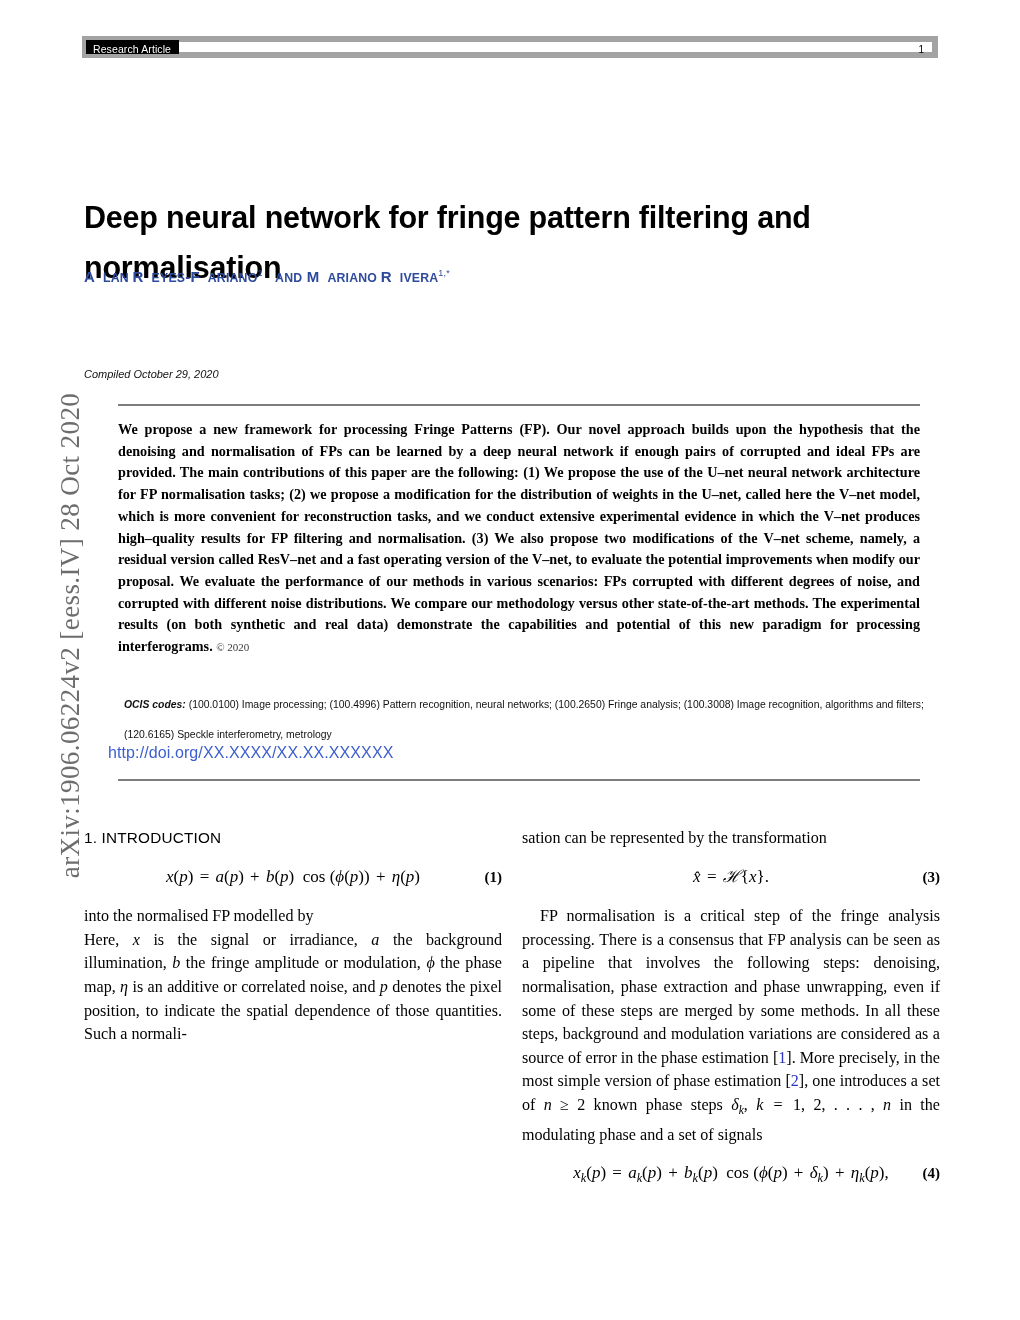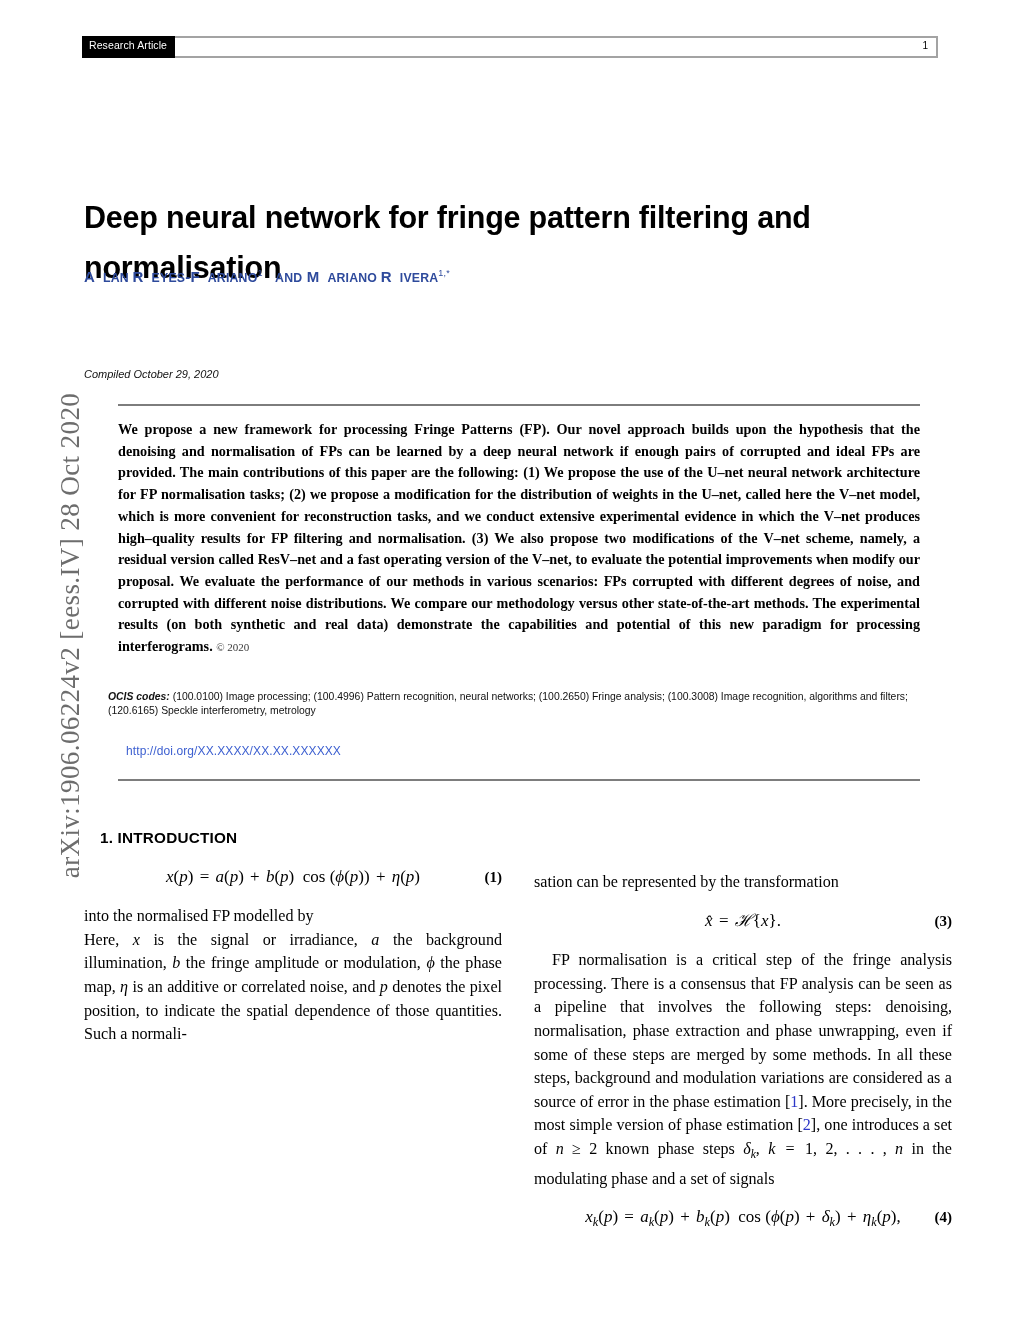--- a/index.html
+++ b/index.html
@@ -18,21 +18,21 @@
 
   
   .page-header {
     position: absolute;
     left: 82px;
     top: 36px;
     width: 856px;
     height: 22px;
     display: flex;
     align-items: stretch;
-    border: 2px solid #a3a3a3;
+    border: 6px solid #a3a3a3;
     box-sizing: border-box;
   }
   .header-badge {
     background: #000000;
     color: #ffffff;
     font-family: "Liberation Sans", sans-serif;
     font-size: 10.5px;
     line-height: 18px;
     padding: 0 8px 0 7px;
     margin: -2px 0 -2px -2px;
@@ -144,62 +144,62 @@
     hyphens: none;
   }
   .abstract .copy {
     font-weight: normal;
     font-size: 11px;
     color: #3a3a3a;
   }
 
   .ocis {
     position: absolute;
-    left: 108px;
+    left: 124px;
     top: 690px;
     width: 802px;
     font-family: "Liberation Sans", sans-serif;
     font-size: 10.4px;
-    line-height: 14px;
+    line-height: 30px;
     color: #111;
     text-align: left;
   }
   .ocis b { font-style: italic; }
 
   .doi-link {
     position: absolute;
-    left: 126px;
+    left: 108px;
     top: 744px;
     font-family: "Liberation Sans", sans-serif;
-    font-size: 12px;
+    font-size: 16px;
     color: #3c5fd0;
     text-decoration: none;
     letter-spacing: .1px;
   }
 
   
   .col {
     position: absolute;
     top: 826px;
     width: 418px;
     font-family: "Liberation Serif", serif;
     font-size: 16.1px;
     line-height: 23.6px;
     text-align: justify;
     color: #000;
   }
   .col-left  { left: 84px; }
-  .col-right { left: 534px; margin-top: 44px; }
+  .col-right { left: 522px; }
 
   .sec-head {
     font-family: "Liberation Sans", sans-serif;
-    font-weight: bold;
+    font-weight: normal;
     font-size: 15.3px;
     letter-spacing: .2px;
-    margin: 0 0 10px 16px;
+    margin: 0 0 10px 0;
   }
   .para { margin: 0 0 0 0; }
   .indent { text-indent: 18px; }
 
   
   .eq {
     position: relative;
     margin: 15px 0 16px 0;
     text-align: center;
     font-size: 17px;

